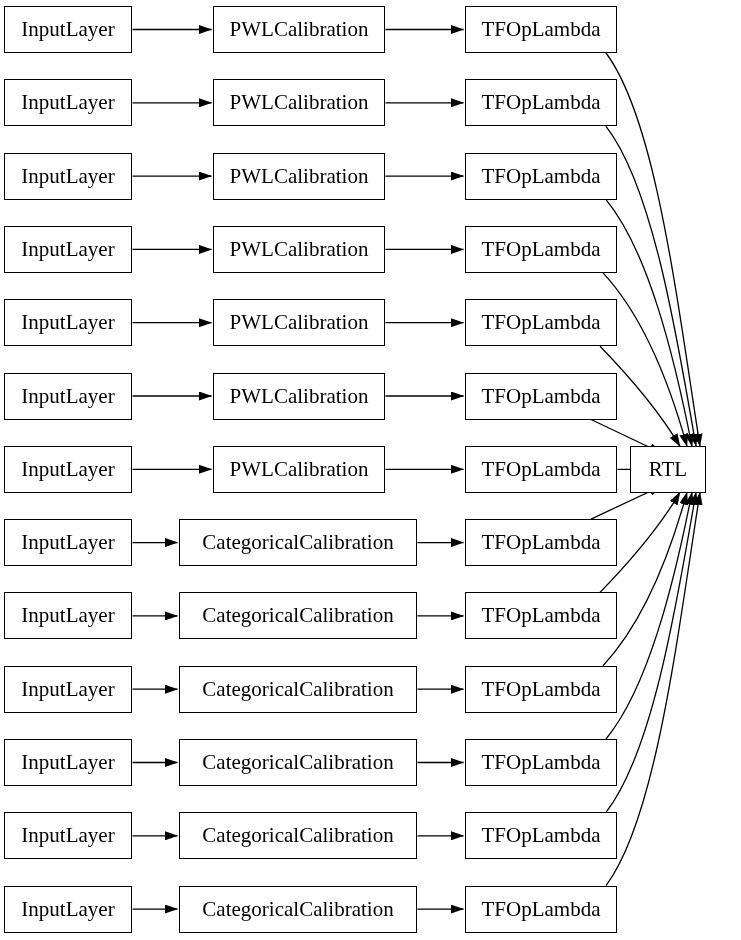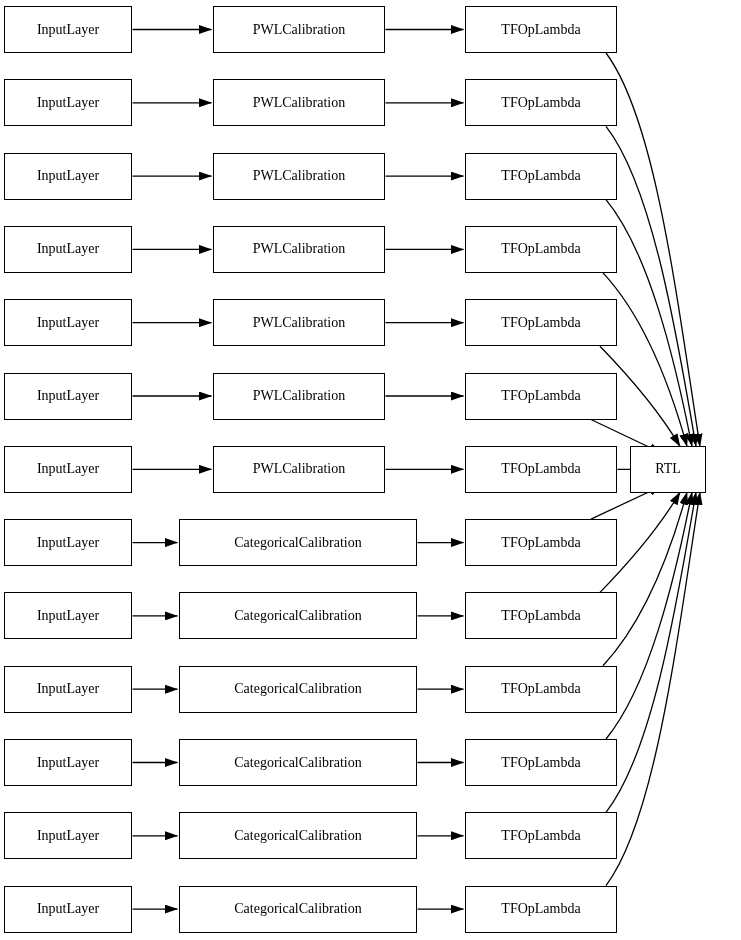--- a/index.html
+++ b/index.html
@@ -18,21 +18,21 @@
   }
   .node {
     position: absolute;
     height: 47px;
     box-sizing: border-box;
     border: 1.4px solid #000000;
     background: #ffffff;
     display: flex;
     align-items: center;
     justify-content: center;
-    font-size: 14px;
+    font-size: 21px;
     color: #000000;
     white-space: nowrap;
     line-height: 1;
   }
 </style>
 </head>
 <body>
 
 <div class="canvas">
   <svg class="edges" width="741" height="940" viewBox="0 0 741 940">

